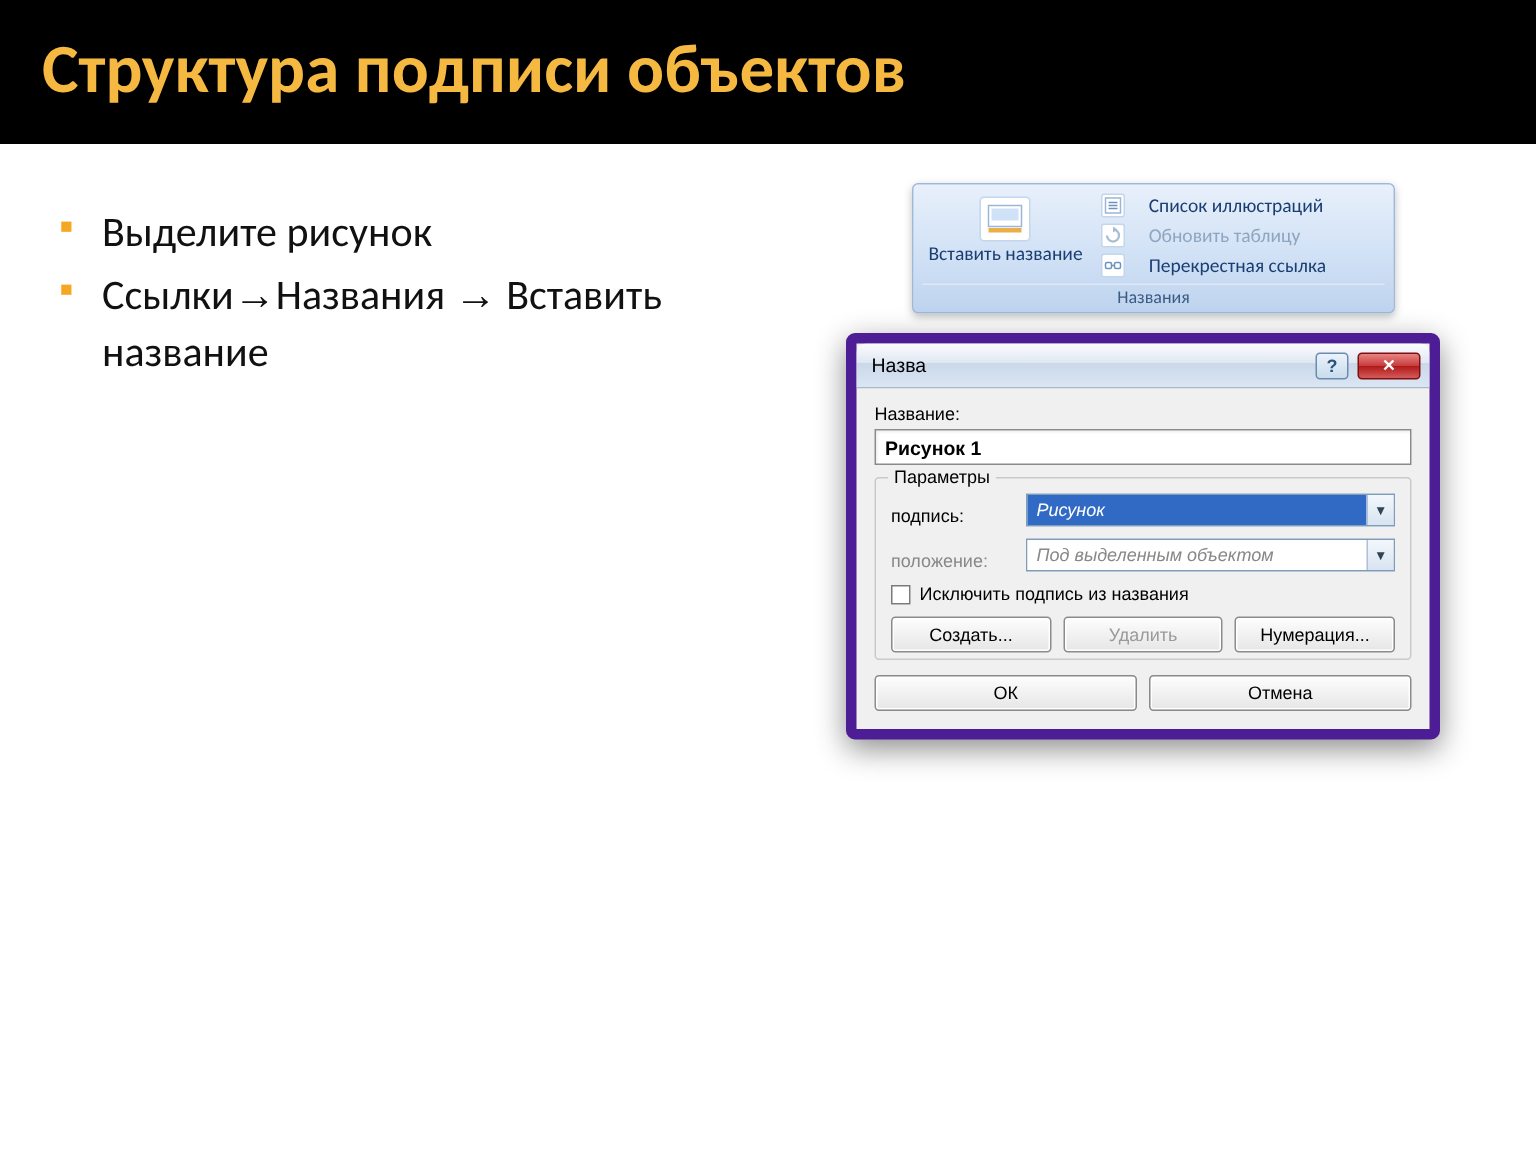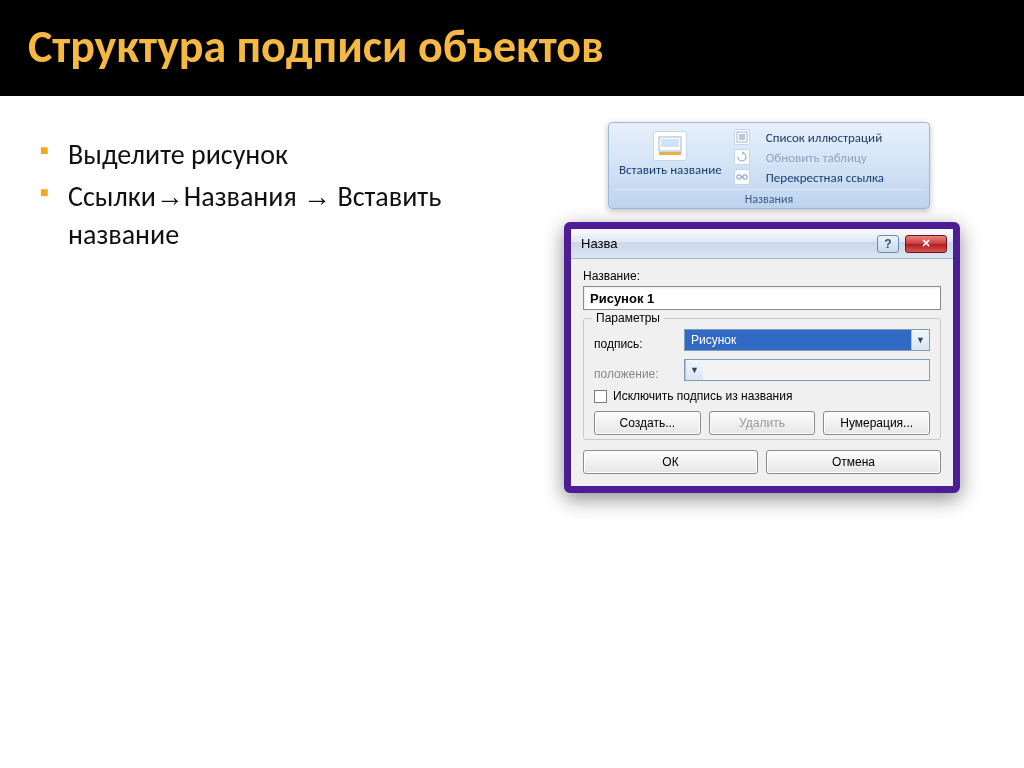--- a/index.html
+++ b/index.html
@@ -135,21 +135,21 @@
   .groupbox-title {
     position:absolute; top:-8px; left:8px;
     background:#f0f0f0; padding:0 4px; font-size:12px;
   }
   .form-row { display:flex; align-items:flex-end; margin-bottom:8px; gap:10px; }
   .form-row label { width:80px; font-size:12px; }
   .combo {
     flex:1; height:22px; border:1px solid #7f9db9; display:flex; align-items:center;
     background:#fff; position:relative; font-size:12px;
   }
-  .combo-sel { flex:1; padding:0 6px; background:#316ac5; color:#fff; height:100%; display:flex; align-items:center; }
+  .combo-sel { flex:1; padding:0 6px; background:#316ac5; color:#fff; height:100%; display:flex; align-items:center;font-style:italic; }
   .combo-sel.disabled { background:#fff; color:#888; }
   .combo-drop {
     width:18px; height:100%; border-left:1px solid #b0c0d6;
     background:linear-gradient(#f3f7fc,#d8e4f1);
     display:flex; align-items:center; justify-content:center; font-size:9px; color:#345;
   }
   .combo.disabled { background:#f4f4f4; }
   .chk-row { display:flex; align-items:center; gap:6px; font-size:12px; margin:2px 0 8px; }
   .chk { width:13px; height:13px; border:1px solid #7b7b7b; background:#fff; }
   .btn-row { display:flex; gap:8px; }
@@ -252,20 +252,21 @@
             <label>подпись:</label>
             <div class="combo">
               <div class="combo-sel">Рисунок</div>
               <div class="combo-drop">▼</div>
             </div>
           </div>
 
           <div class="form-row">
             <label style="color:#888">положение:</label>
             <div class="combo disabled">
+              <div class="combo-sel disabled">Под выделенным объектом</div>
               <div class="combo-drop">▼</div>
             </div>
           </div>
 
           <div class="chk-row">
             <div class="chk"></div>
             <span>Исключить подпись из названия</span>
           </div>
 
           <div class="btn-row">

